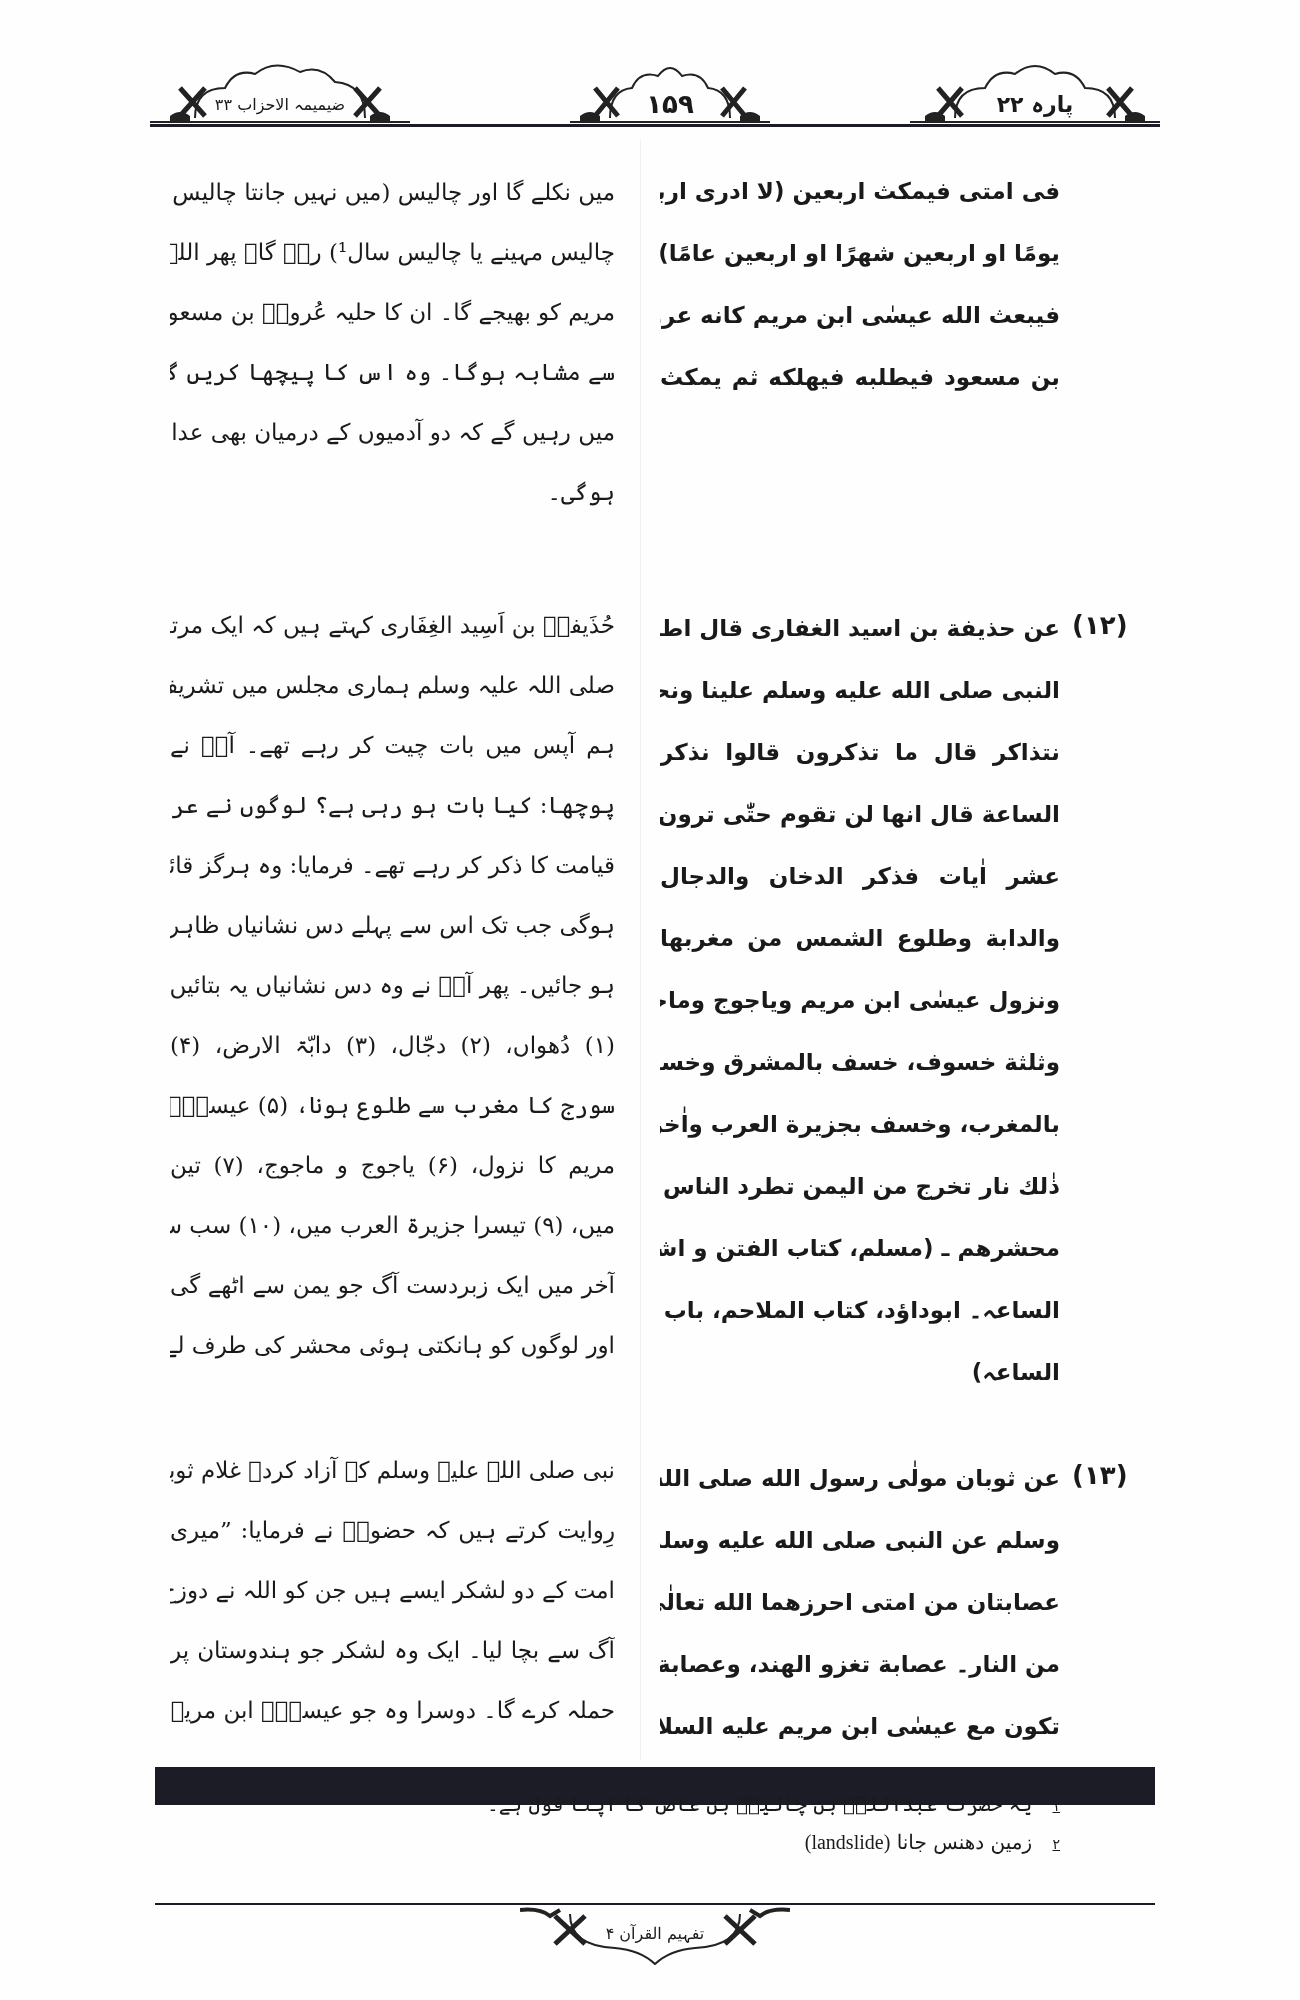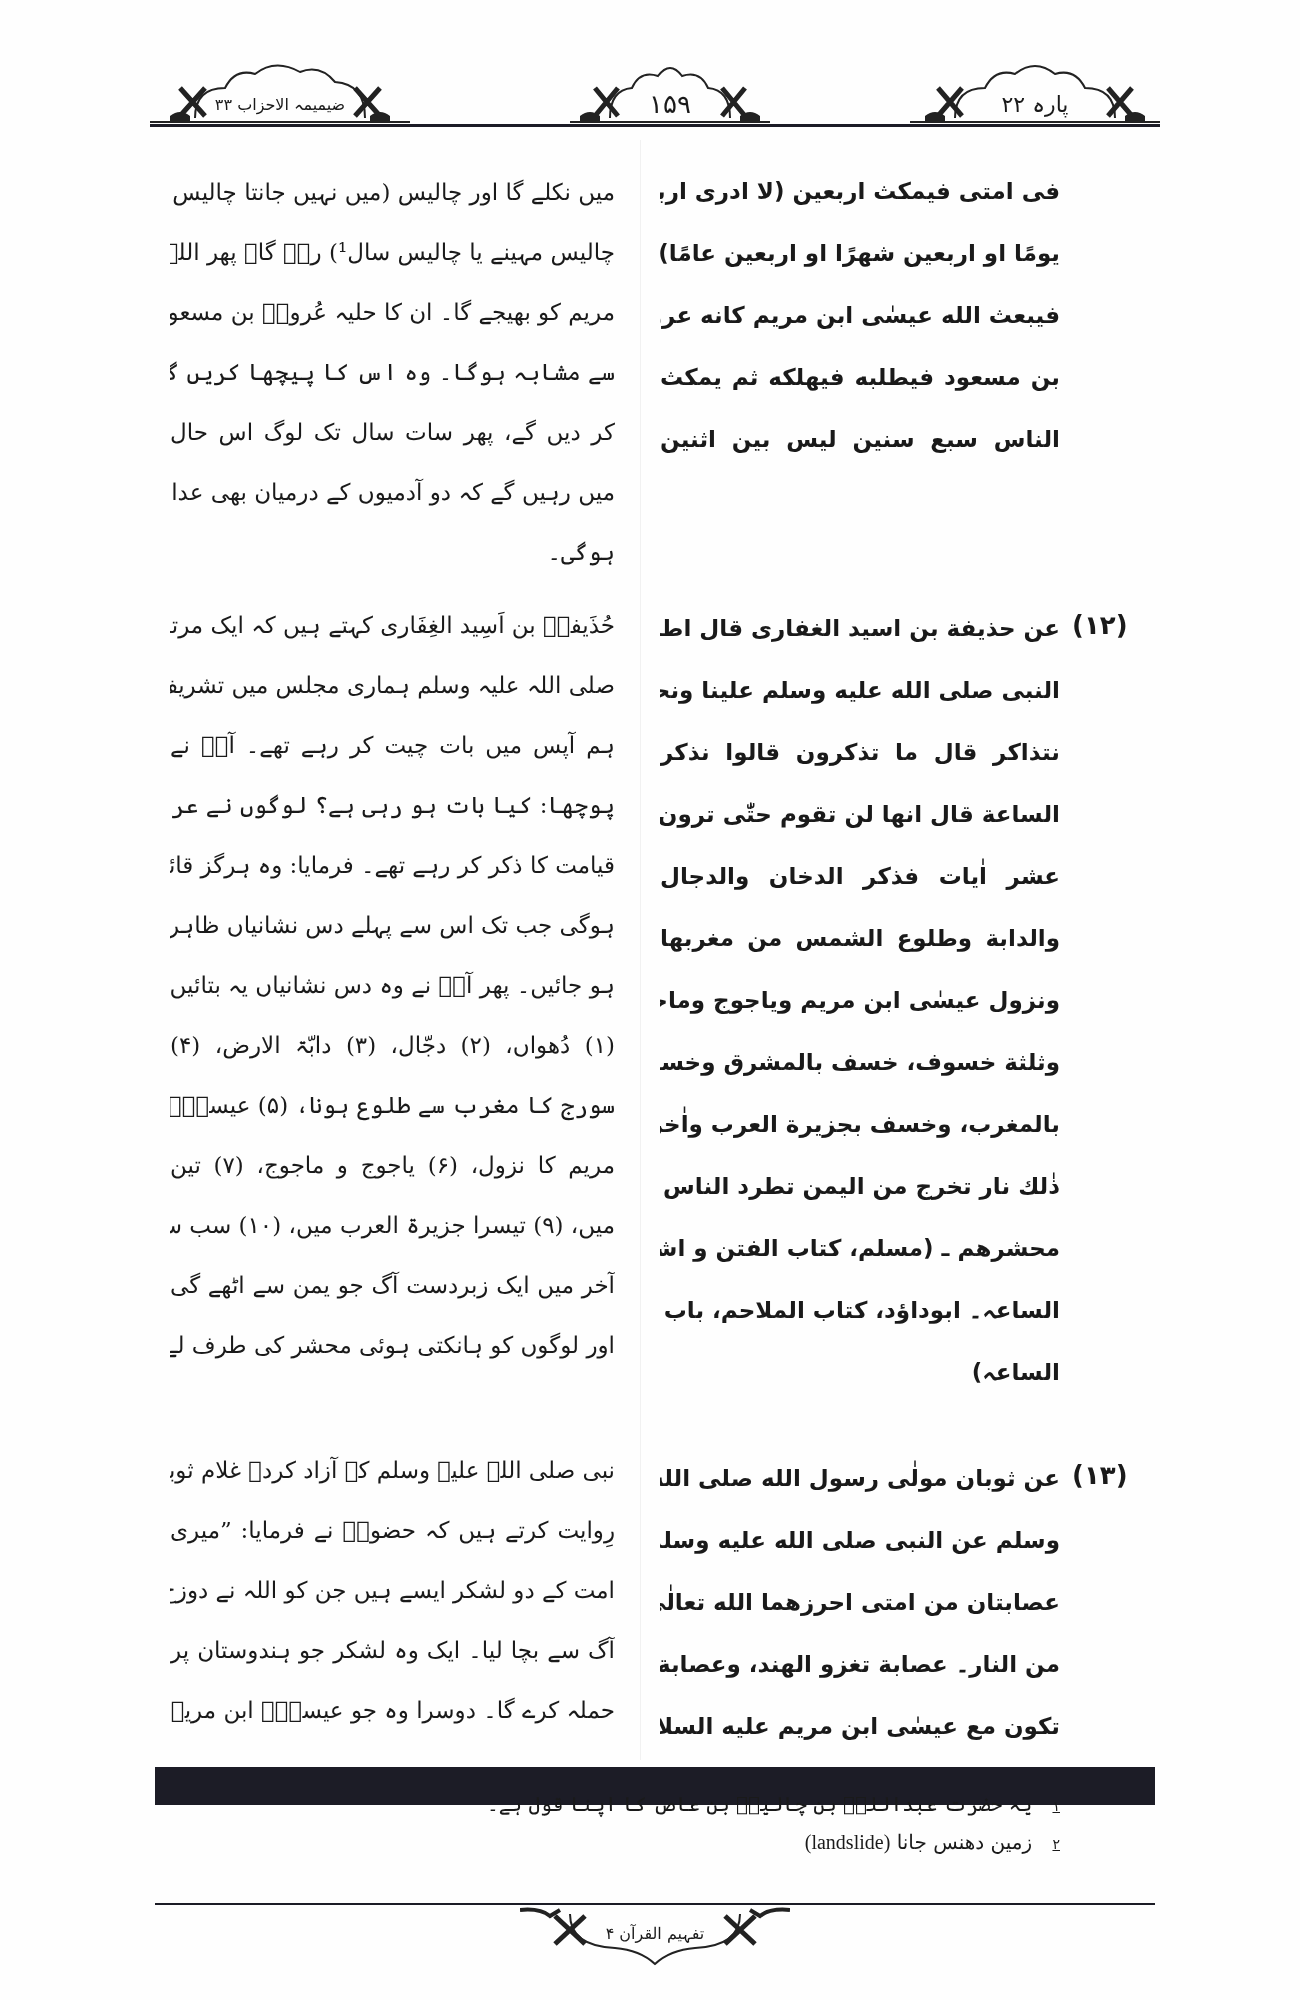--- a/index.html
+++ b/index.html
@@ -7,21 +7,21 @@
     width: 1300px; height: 2000px; background: #fefefe; position: relative; overflow: hidden;
     color: #1a1a1a;
     font-family: "DejaVu Sans", sans-serif;
   }
   .page { position: absolute; left: 0; top: 0; width: 1300px; height: 2000px; }
 
   
   .header { position: absolute; left: 150px; top: 58px; width: 1010px; height: 70px; }
   .hdr-cart { position: absolute; top: 0; height: 68px; display: flex; align-items: center; justify-content: center; }
   .hdr-cart svg { position: absolute; left: 0; top: 0; width: 100%; height: 100%; }
-  .hdr-cart .lbl { position: relative; font-family: "DejaVu Sans", sans-serif; font-weight: normal; font-size: 22px; top: 12px; direction: rtl; }
+  .hdr-cart .lbl { position: relative; font-family: "DejaVu Sans", sans-serif; font-weight: bold; font-size: 22px; top: 12px; direction: rtl; }
   .hdr-left { left: 0; width: 260px; }
   .hdr-left .lbl { font-size: 16px; font-weight: normal; }
   .hdr-mid { left: 420px; width: 200px; }
   .hdr-mid .lbl { font-size: 26px; }
   .hdr-right { left: 760px; width: 250px; }
   .rule { position: absolute; left: 150px; width: 1010px; height: 3px; background: #1c1c26; }
   .rule.top { top: 124px; }
   .rule.fn { top: 1767px; left: 155px; width: 1000px; }
   .rule.bot { top: 1903px; left: 155px; width: 1000px; height: 2px; }
 
@@ -85,21 +85,20 @@
   </div>
   <div class="rule top"></div>
 
   <div class="gutter"></div>
 
   <div class="col arabic" style="top:160px;">
     <div class="line">فی امتی فیمکث اربعین (لا ادری اربعین</div>
     <div class="line">یومًا او اربعین شهرًا او اربعین عامًا)</div>
     <div class="line">فیبعث الله عیسٰی ابن مریم کانه عروة</div>
     <div class="line">بن مسعود فیطلبه فیهلکه ثم یمکث</div>
-    <div class="line">الناس سبع سنین لیس بین اثنین</div>
   </div>
 
   <div class="num" style="top:610px;">(۱۲)</div>
   <div class="col arabic" style="top:597px;">
     <div class="line">عن حذیفة بن اسید الغفاری قال اطلع</div>
     <div class="line">النبی صلی الله علیه وسلم علینا ونحن</div>
     <div class="line">نتذاکر قال ما تذکرون قالوا نذکر</div>
     <div class="line">الساعة قال انها لن تقوم حتّٰی ترون قبلها</div>
     <div class="line">عشر اٰیات فذکر الدخان والدجال</div>
     <div class="line">والدابة وطلوع الشمس من مغربها</div>
@@ -119,21 +118,20 @@
     <div class="line">عصابتان من امتی احرزهما الله تعالٰی</div>
     <div class="line">من النار۔ عصابة تغزو الهند، وعصابة</div>
     <div class="line last">تکون مع عیسٰی ابن مریم علیه السلام۔</div>
   </div>
 
   <div class="col urdu" style="top:162px;">
     <div class="u-line">میں نکلے گا اور چالیس (میں نہیں جانتا چالیس دن یا</div>
     <div class="u-line">چالیس مہینے یا چالیس سال¹) رہے گا۔ پھر اللہ عیسیٰؑ ابنِ</div>
     <div class="u-line">مریم کو بھیجے گا۔ ان کا حلیہ عُروہؓ بن مسعود (ایک صحابی)</div>
     <div class="u-line">سے مشابہ ہوگا۔ وہ اس کا پیچھا کریں گے اور اسے ہلاک</div>
-    <div class="u-line">کر دیں گے، پھر سات سال تک لوگ اس حال</div>
     <div class="u-line">میں رہیں گے کہ دو آدمیوں کے درمیان بھی عداوت نہ</div>
     <div class="u-line last">ہوگی۔</div>
   </div>
 
   <div class="col urdu" style="top:595px;">
     <div class="u-line">حُذَیفہؓ بن اَسِید الغِفَاری کہتے ہیں کہ ایک مرتبہ نبی</div>
     <div class="u-line">صلی اللہ علیہ وسلم ہماری مجلس میں تشریف لائے اور</div>
     <div class="u-line">ہم آپس میں بات چیت کر رہے تھے۔ آپؐ نے</div>
     <div class="u-line">پوچھا: کیا بات ہو رہی ہے؟ لوگوں نے عرض کیا: ہم</div>
     <div class="u-line">قیامت کا ذکر کر رہے تھے۔ فرمایا: وہ ہرگز قائم نہ</div>

